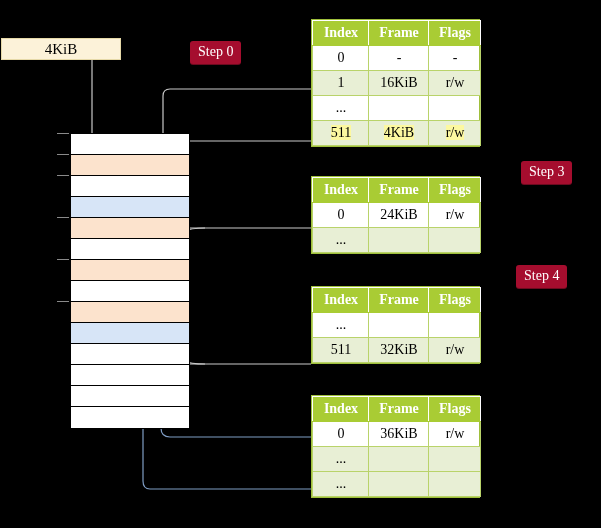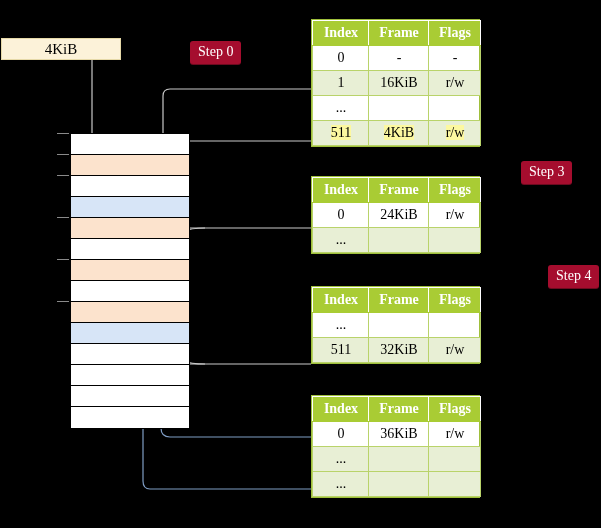--- a/index.html
+++ b/index.html
@@ -102,21 +102,21 @@
   <div class="srcbox">
     <span>4KiB</span>
   </div>
 
   <div class="badge" style="left:190px;top:41px;text-align:right;">
     <span>Step 0</span>
   </div>
   <div class="badge" style="left:521px;top:161px;">
     <span>Step 3</span>
   </div>
-  <div class="badge" style="left:516px;top:265px;margin-left:32px;">
+  <div class="badge" style="left:516px;top:265px;">
     <span>Step 4</span>
   </div>
 
   <div class="memcol" id="memcol">
       <div class="memrow"></div>
       <div class="memrow peach"></div>
       <div class="memrow"></div>
       <div class="memrow blue"></div>
       <div class="memrow peach"></div>
       <div class="memrow"></div>

